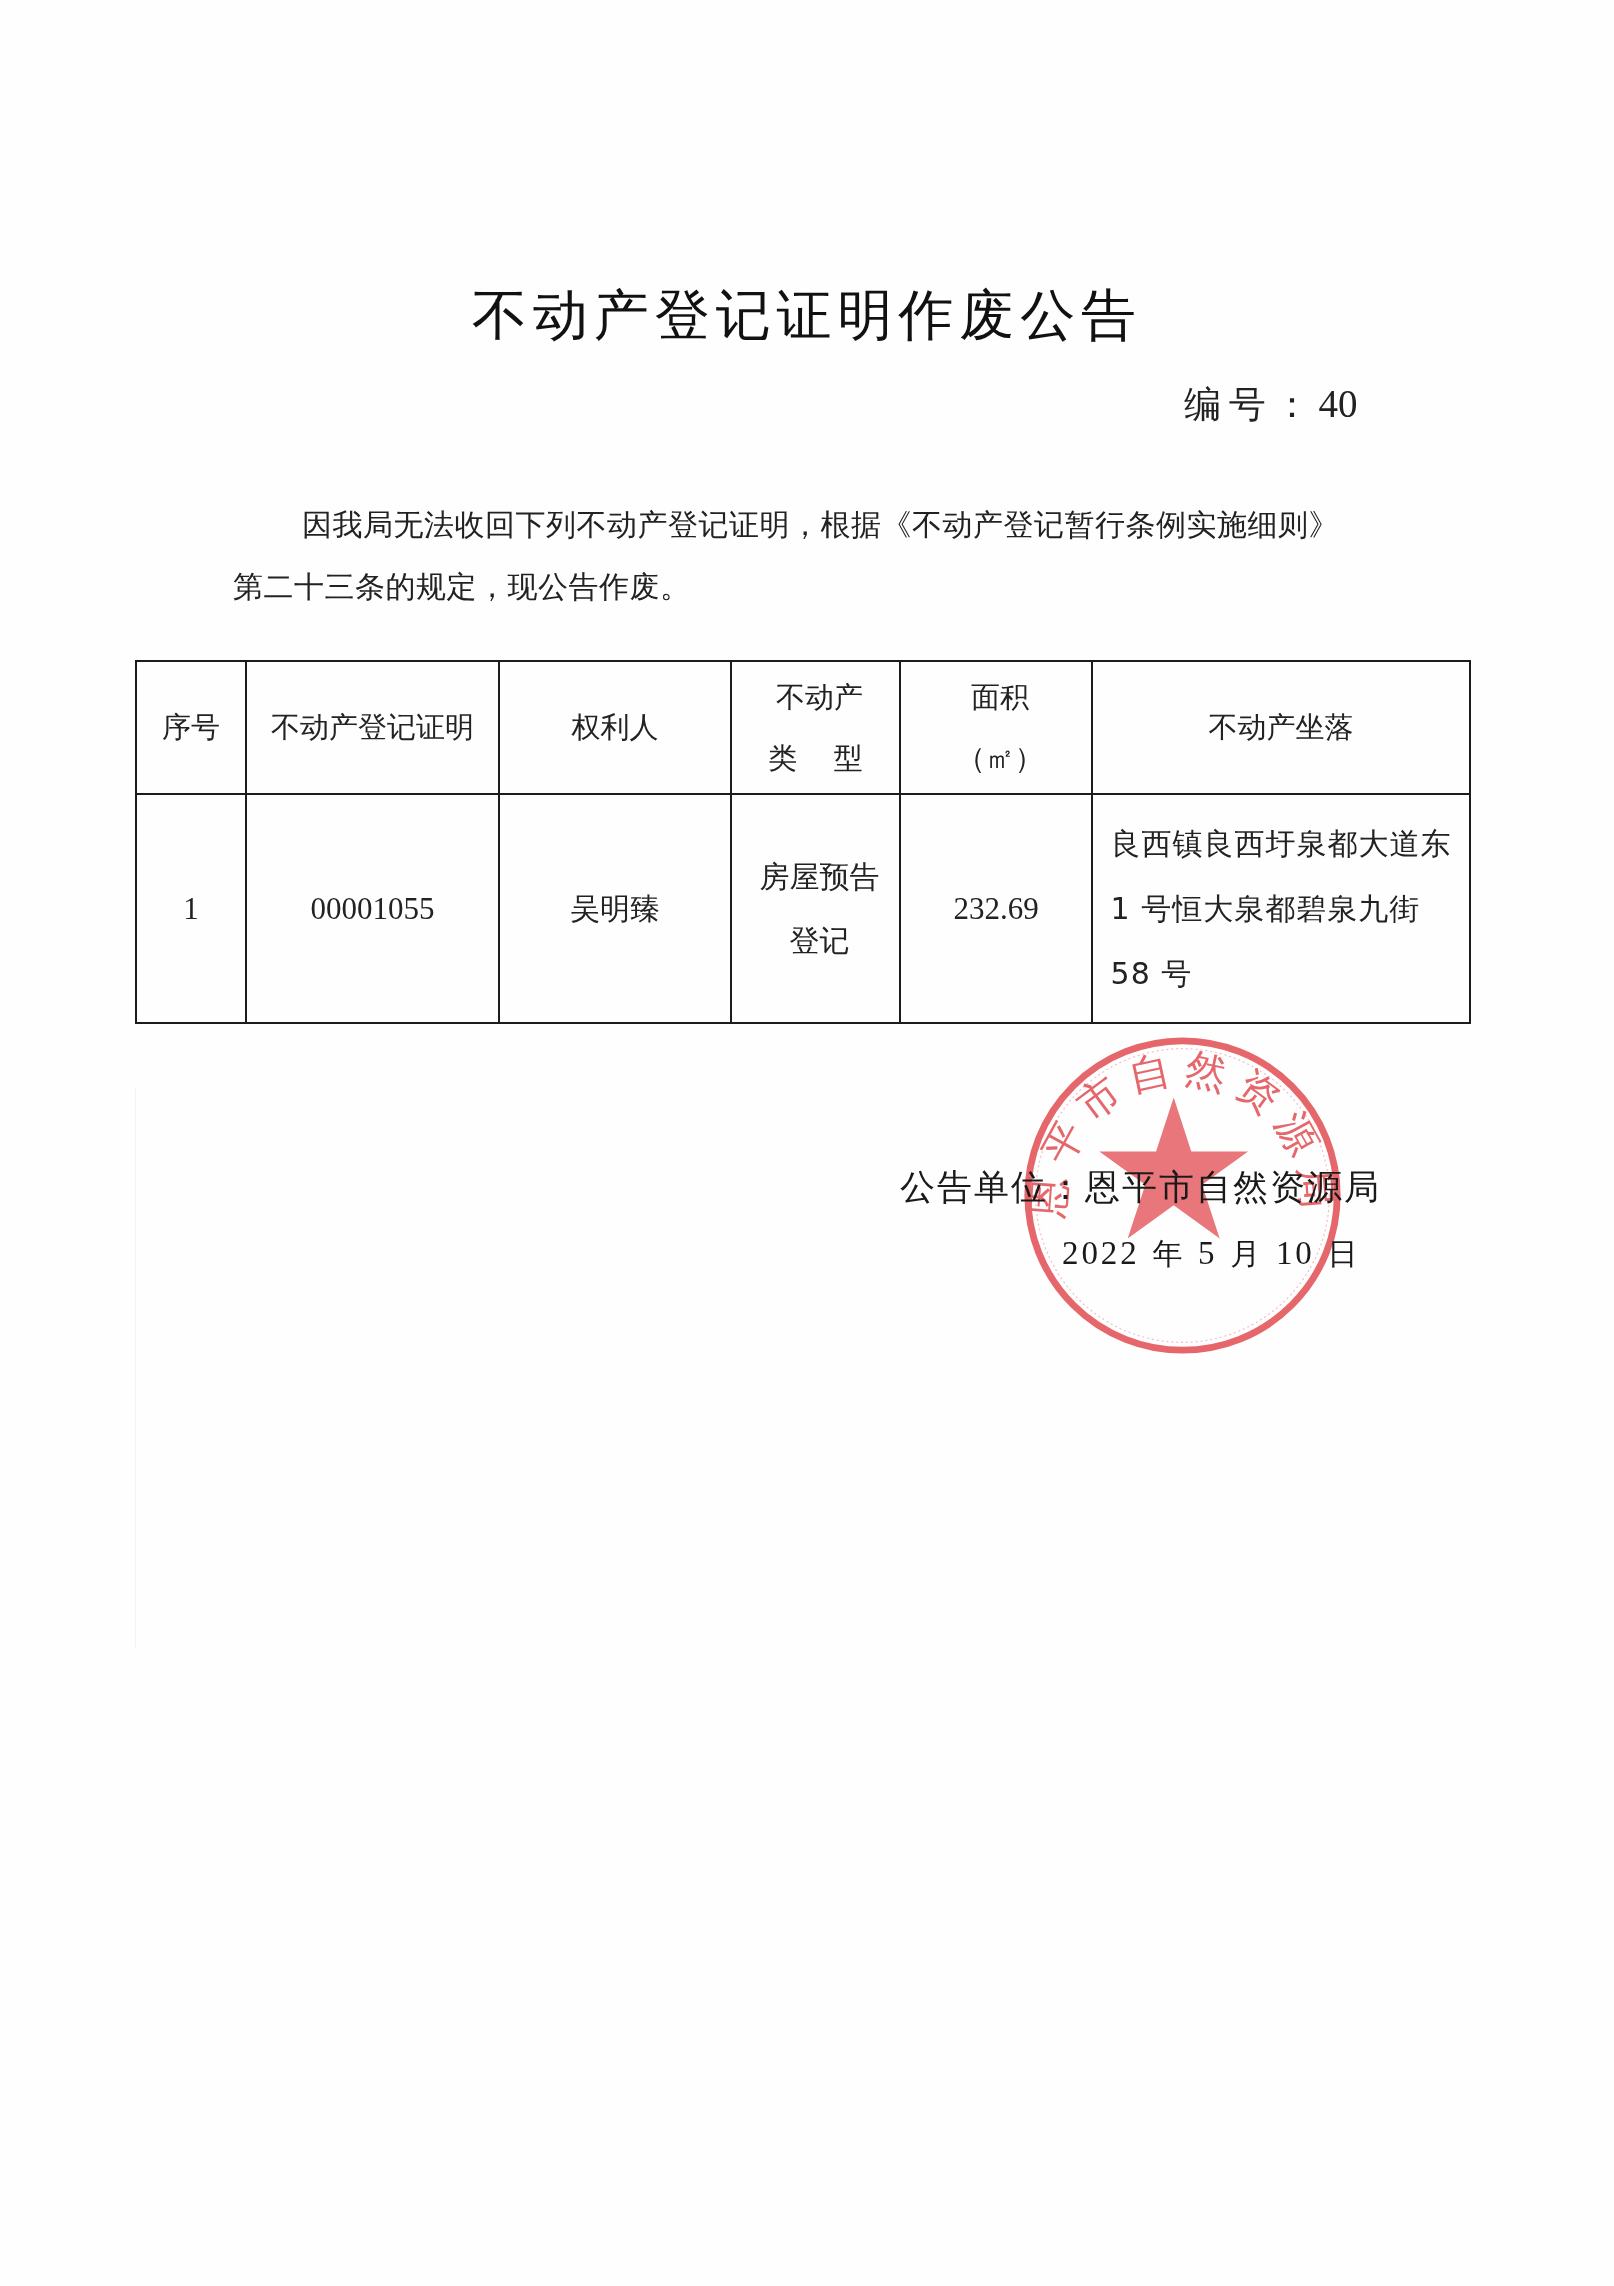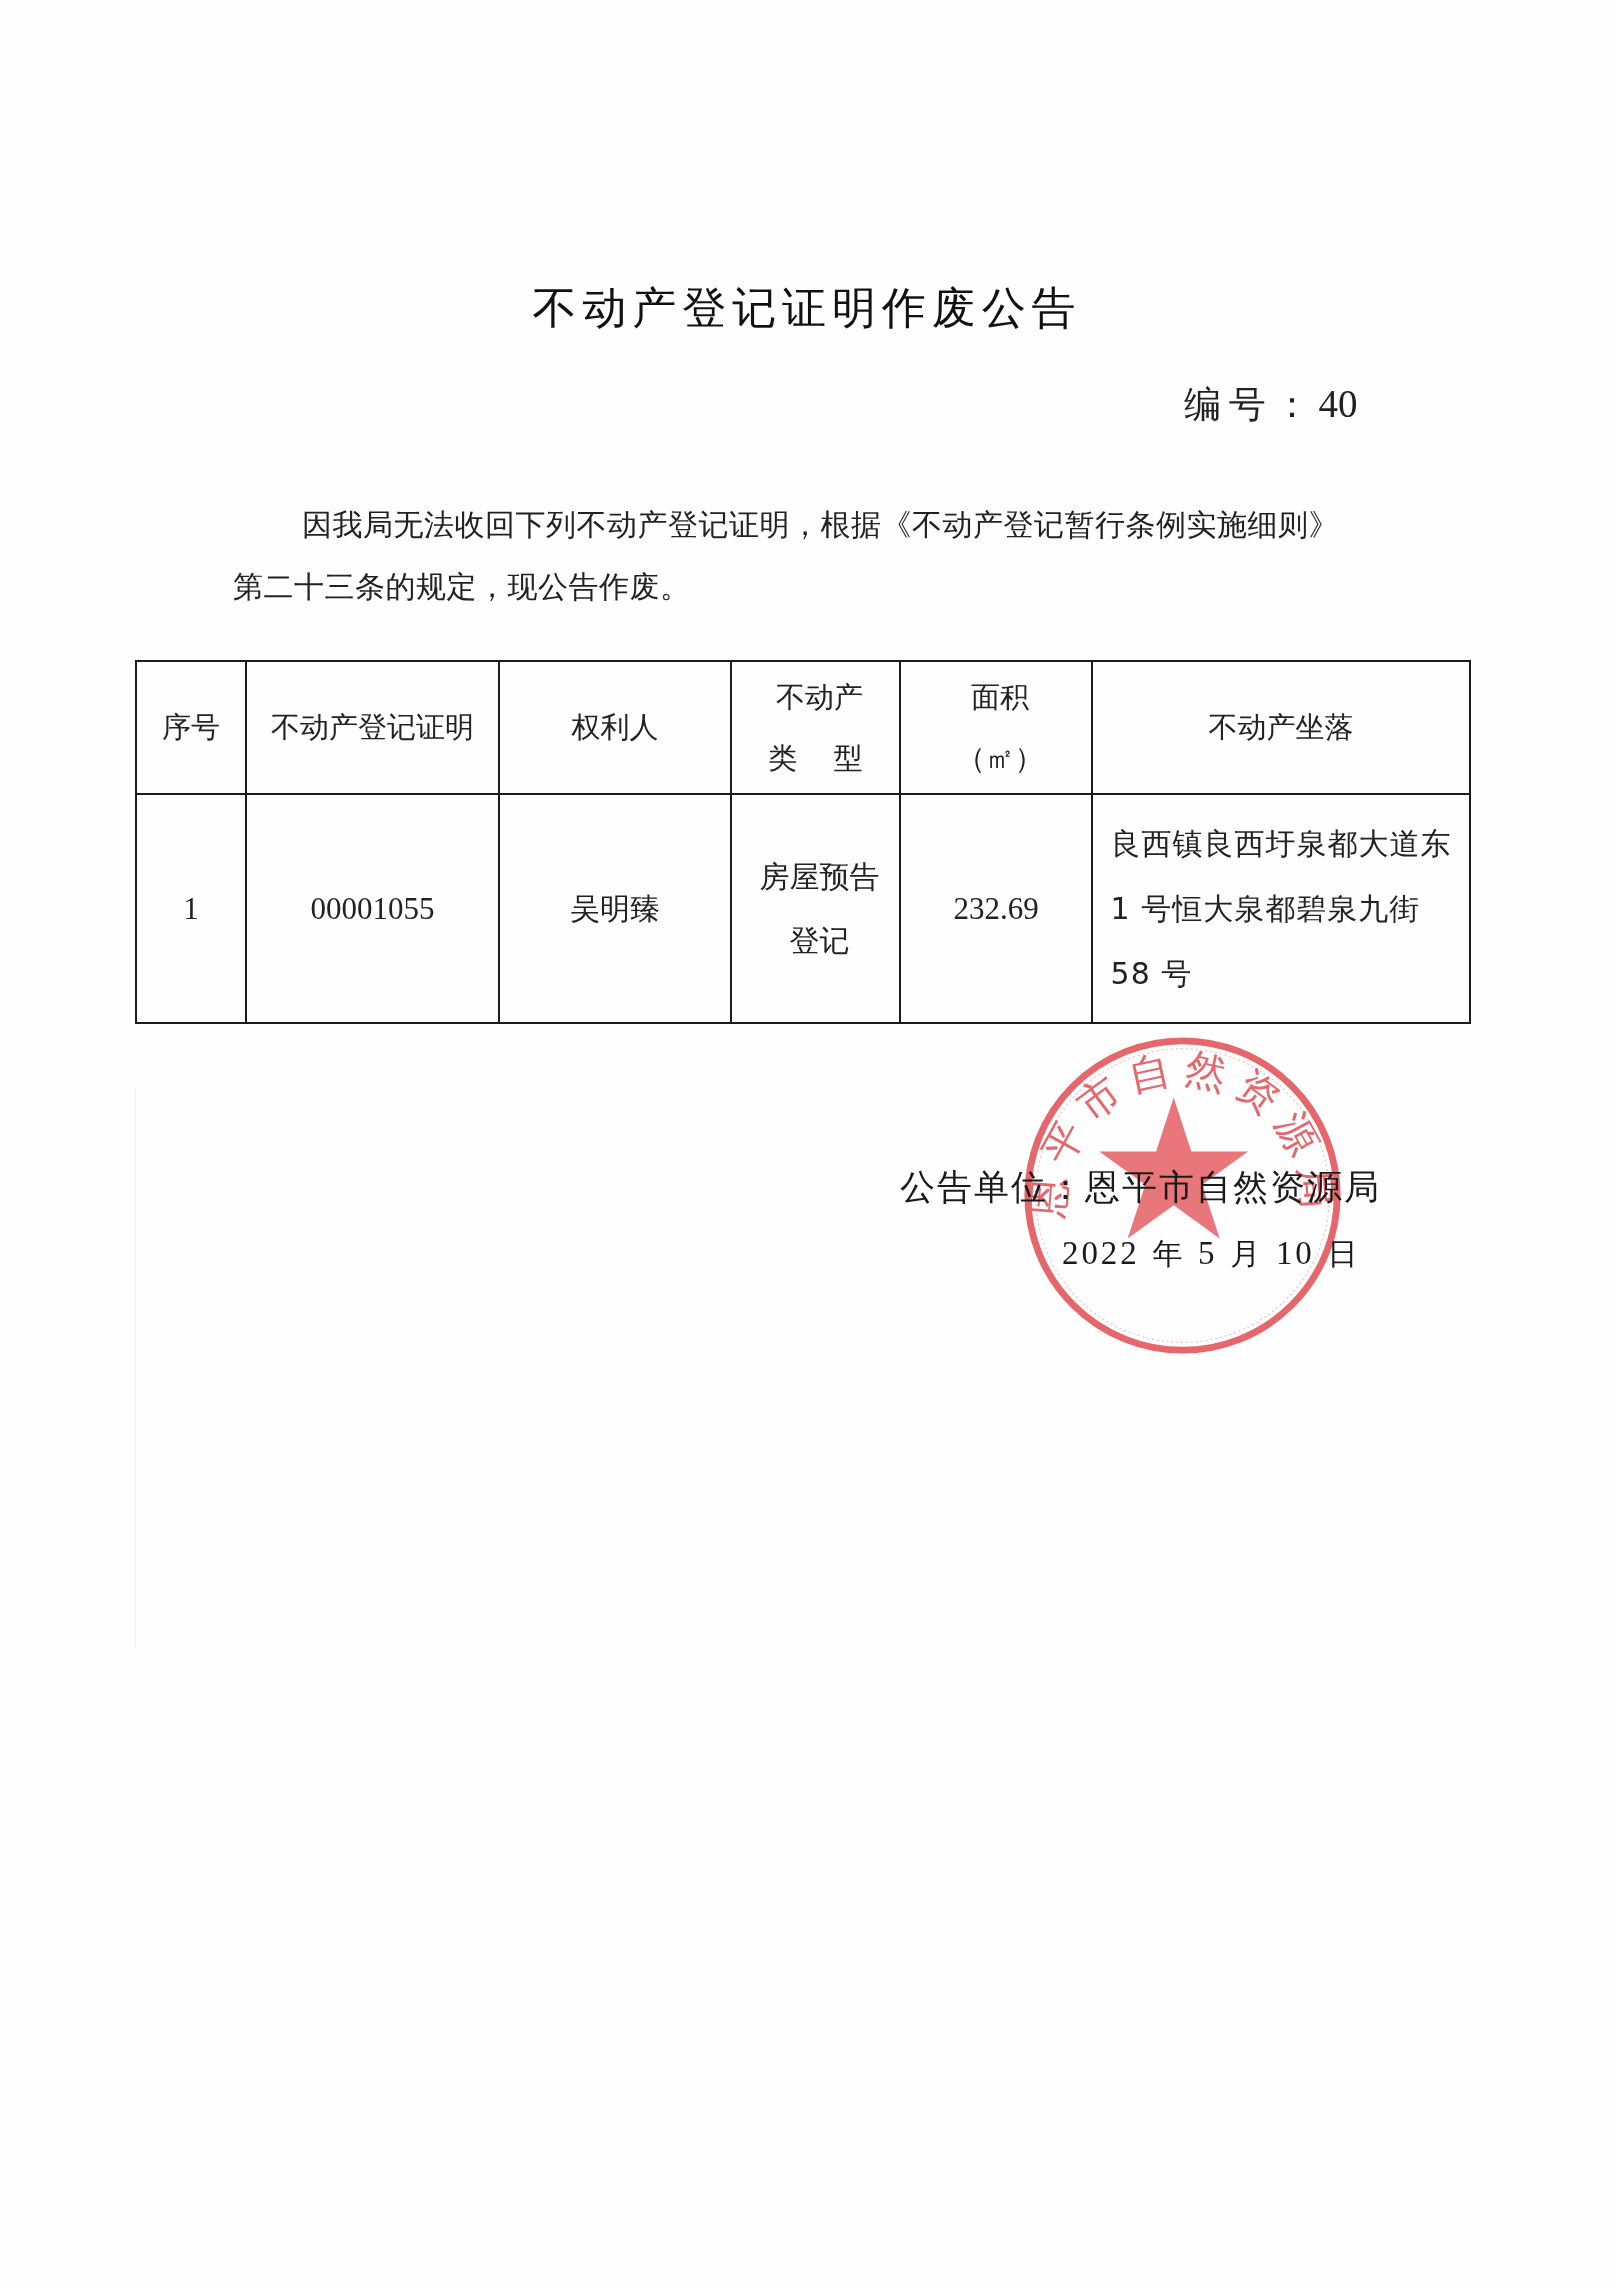--- a/index.html
+++ b/index.html
@@ -22,21 +22,21 @@
       height: 2287px;
       background: #fefefe;
     }
     .title {
       position: absolute;
       left: 0;
       width: 1614px;
       top: 279px;
       text-align: center;
       font-family: "DejaVu Sans", "Liberation Sans", sans-serif;
-      font-size: 44px;
+      font-size: 55px;
       letter-spacing: 5.9px;
       font-weight: normal;
       color: #111;
       margin: 0;
     }
     .doc-number {
       position: absolute;
       left: 1145px;
       top: 380px;
       font-size: 37px;

